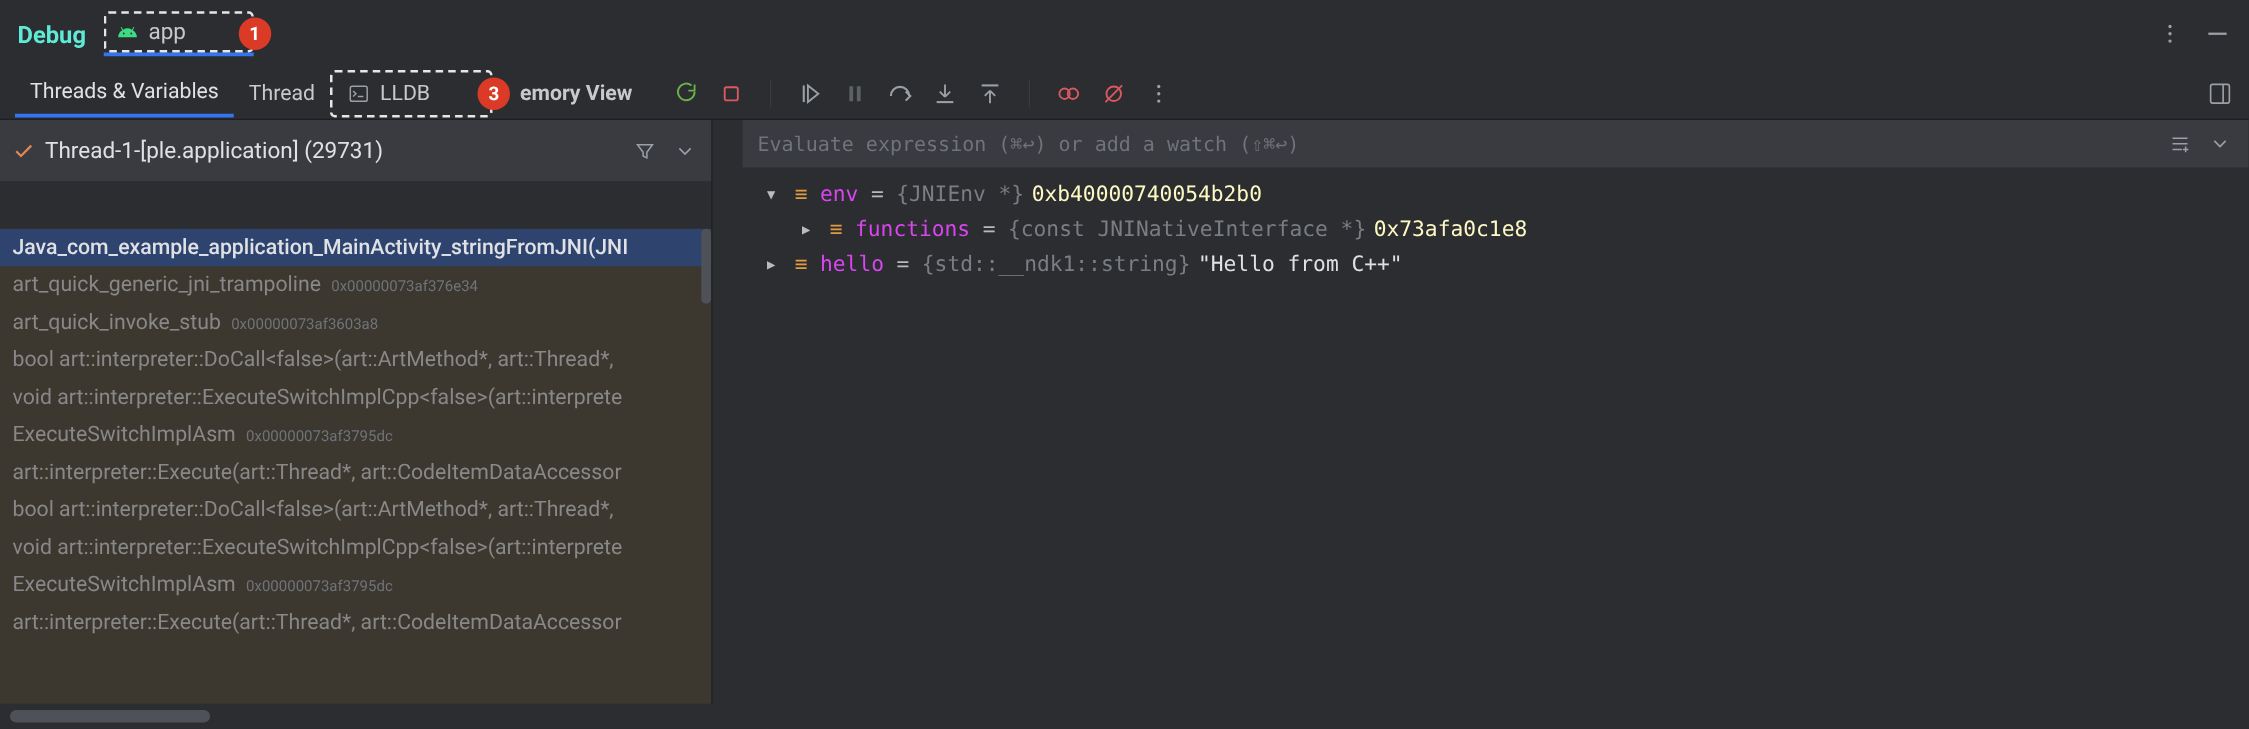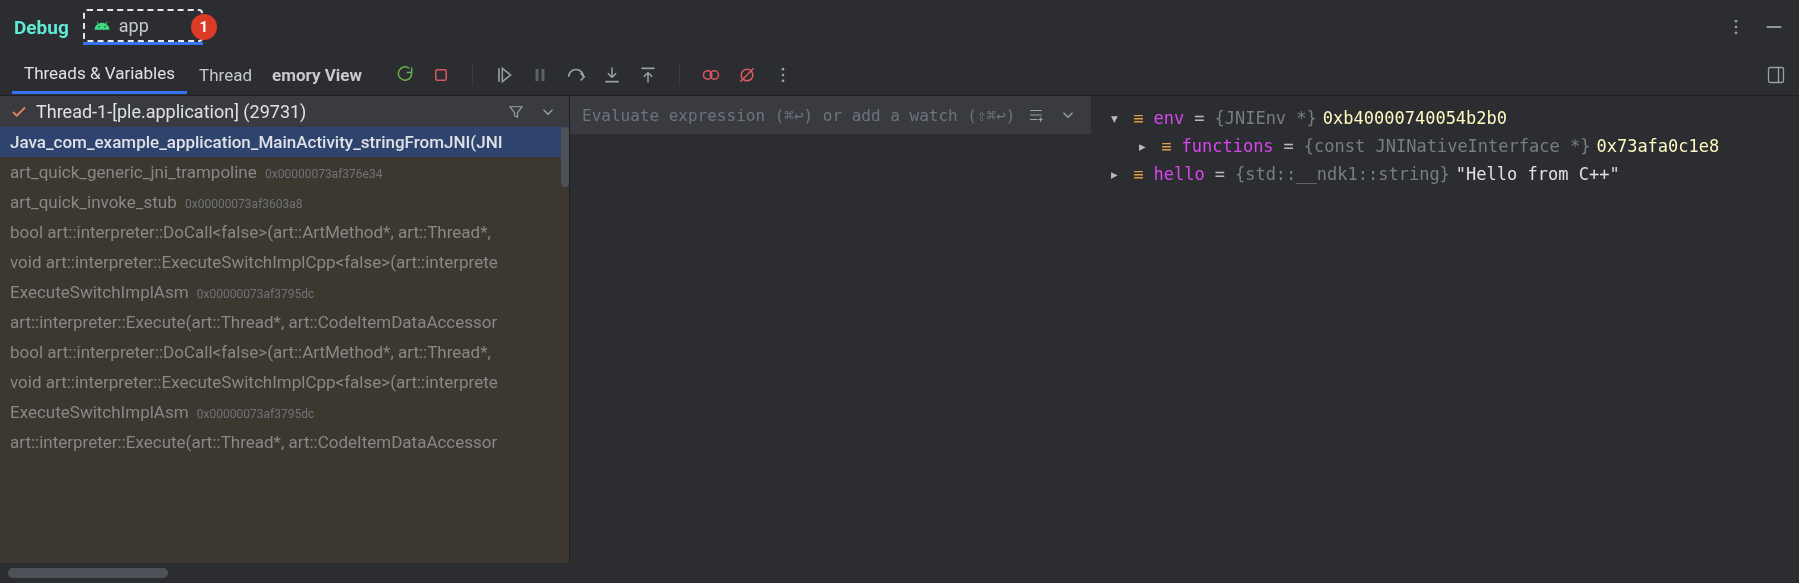--- a/index.html
+++ b/index.html
@@ -101,26 +101,26 @@
   display: flex;
   height: calc(100% - 54px - 42px - 20px);
 }
 .left {
   width: 570px;
   display:flex; flex-direction:column;
   border-right: 1px solid #1e1f22;
 }
 .right {
   flex: 1;
-  display:flex; flex-direction:row;
+  display:flex; flex-direction:column;margin-left:24px;
 }
 
 
 .thread-header {
-  height: 31px;
+  height: 49px;
   background: #393b40;
   display:flex; align-items:center;
   padding: 0 10px;
   gap: 8px;
 }
 .thread-header .check { color: #e08855; }
 .thread-header .text { color: #dfe1e5; font-size: 18px; }
 .thread-header-right { margin-left:auto; display:flex; align-items:center; gap:10px; color:#bababa; }
 
 
@@ -151,20 +151,21 @@
   text-overflow: clip;
 }
 .frame.selected {
   background: #2e436e;
   color: #dfe1e5;
   font-weight: 500;
 }
 .frame .addr { color: #6f737a; margin-left: 4px; font-size: 12px;}
 .frames-bg {
   background: rgba(121, 93, 44, 0.22);
+  margin-top: 38px;
 }
 .frames-scroll-v {
   position:absolute; right:0; top:0; width:8px; height: 60px; background:#4e5157; border-radius:4px;
 }
 
 
 .vars {
   flex:1;
   padding: 8px 14px;
   font-family: ui-monospace, Menlo, Consolas, monospace;
@@ -230,20 +231,32 @@
           <rect x="4" y="11" width="16" height="2" fill="currentColor"></rect>
         </svg>
     </span>
   </div>
 </div>
 
 <div class="toolbar-row">
   <div class="tool-tab active">Threads &amp; Variables</div>
   <div class="tool-tab">Thread</div>
 
+  <div class="callout-wrap">
+    <div class="tool-tab dashed-box" style="width:130px">
+      <span class="icon">
+        <svg viewBox="0 0 24 24" width="18" height="18">
+            <rect x="3" y="4" width="18" height="16" rx="2" fill="none" stroke="#9ba0a6" stroke-width="1.6"></rect>
+            <path d="M6 9l3 3-3 3M11 15h6" stroke="#9ba0a6" stroke-width="1.6" fill="none"></path>
+          </svg>
+      </span>
+      <span>LLDB</span>
+    </div>
+    <div class="callout">3</div>
+  </div>
   <div class="tool-tab" style="margin-left:-4px;font-weight:bold;">emory View</div>
 
   <div class="tool-icons">
     <span class="icon">
       <svg viewBox="0 0 24 24" width="20" height="20">
           <path d="M6 4v16l12-8z" fill="none"></path>
           <path d="M17 4a8 8 0 1 0 3 6" fill="none" stroke="#6ab04c" stroke-width="1.8"></path>
           <path d="M20 3v6h-6" fill="none" stroke="#6ab04c" stroke-width="1.8"></path>
         </svg>
     </span>

